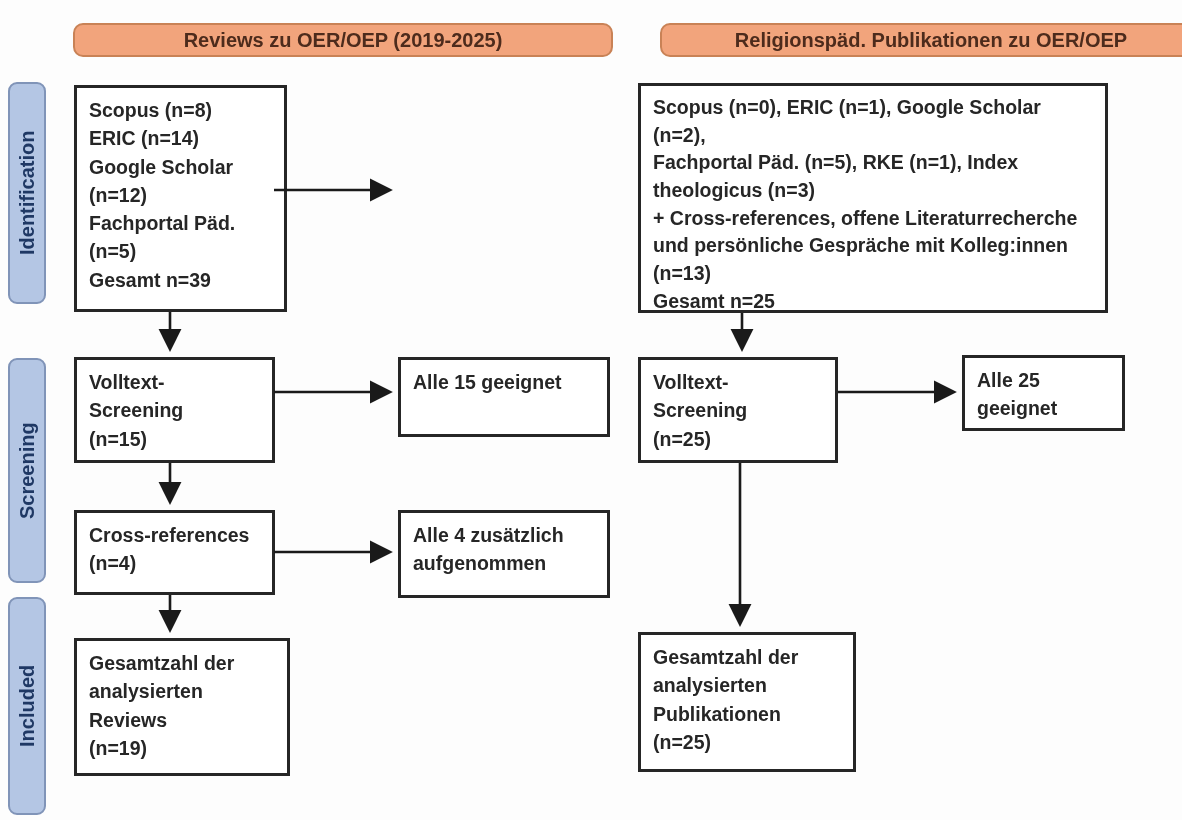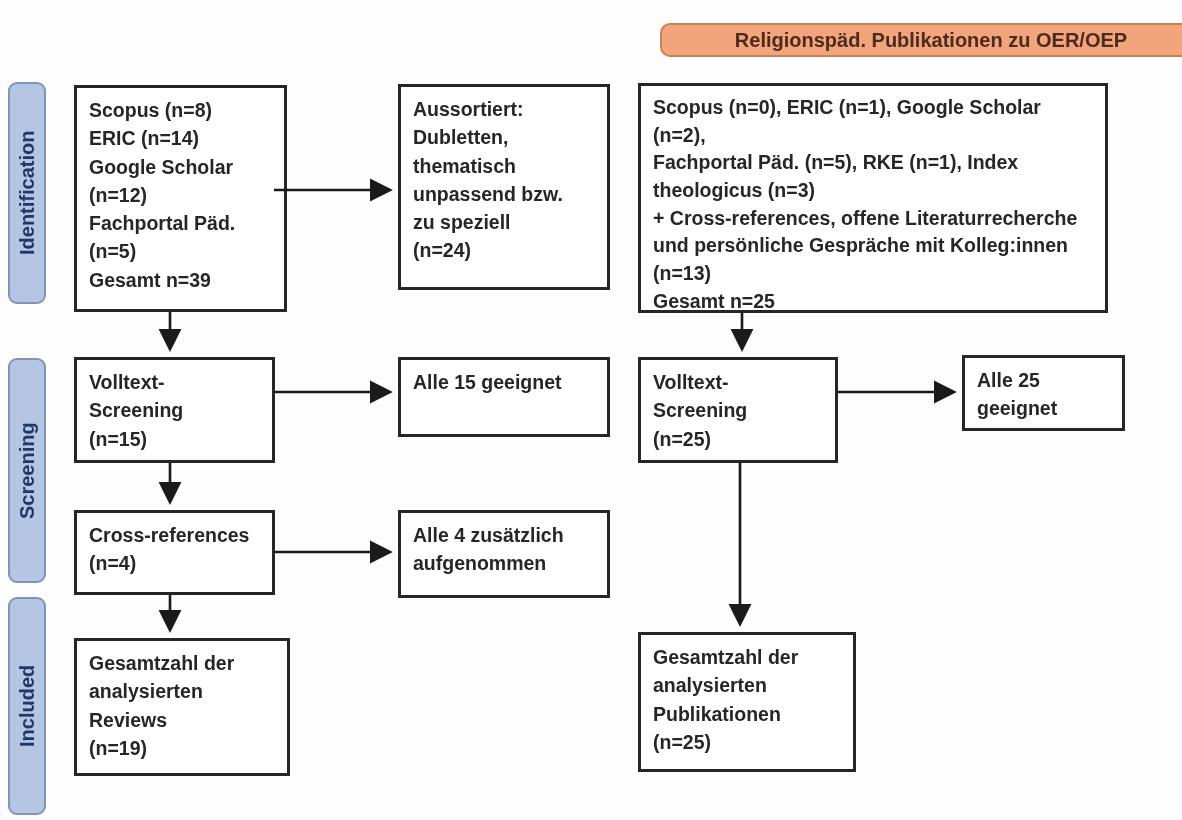--- a/index.html
+++ b/index.html
@@ -47,39 +47,34 @@
   .box-gesamt-left{ left:74px; top:638px; width:216px; height:138px; }
   .box-gesamt-right{ left:638px; top:632px; width:218px; height:140px; }
   svg.arrows{ position:absolute; left:0; top:0; pointer-events:none; }
   svg.arrows line{ stroke:var(--arrow); stroke-width:2.6px; }
 </style>
 </head>
 <body>
 
 <div class="canvas">
 
+  <div class="hdr hdr-left">Reviews zu OER/OEP (2019-2025)</div>
   <div class="hdr hdr-right">Religionspäd. Publikationen zu OER/OEP</div>
 
   <div class="stage stage-identification">Identification</div>
   <div class="stage stage-screening">Screening</div>
   <div class="stage stage-included">Included</div>
 
   <div class="box box-id-left">Scopus (n=8)
 ERIC (n=14)
 Google Scholar
 (n=12)
 Fachportal Päd.
 (n=5)
 Gesamt n=39</div>
-  <div class="box box-aussortiert">Aussortiert:
-Dubletten,
-thematisch
-unpassend bzw.
-zu speziell
-(n=24)</div>
   <div class="box box-id-right">Scopus (n=0), ERIC (n=1), Google Scholar (n=2),
 Fachportal Päd. (n=5), RKE (n=1), Index
 theologicus (n=3)
 + Cross-references, offene Literaturrecherche
 und persönliche Gespräche mit Kolleg:innen
 (n=13)
 Gesamt n=25</div>
 
   <div class="box box-volltext-left">Volltext-
 Screening

